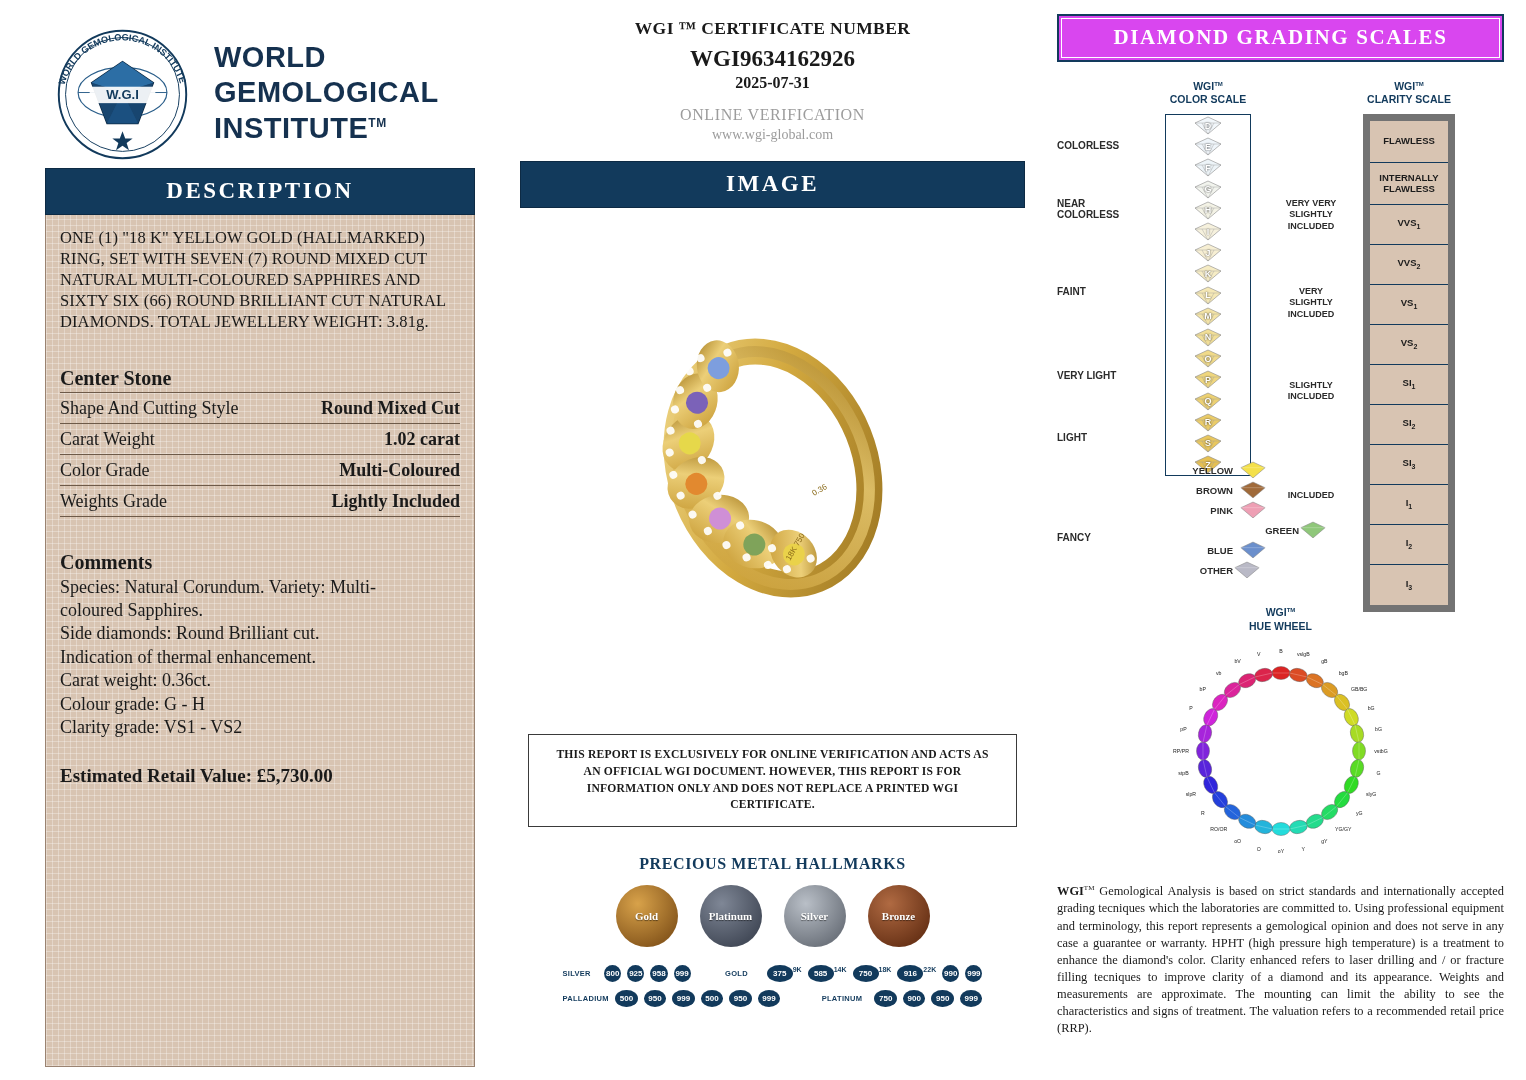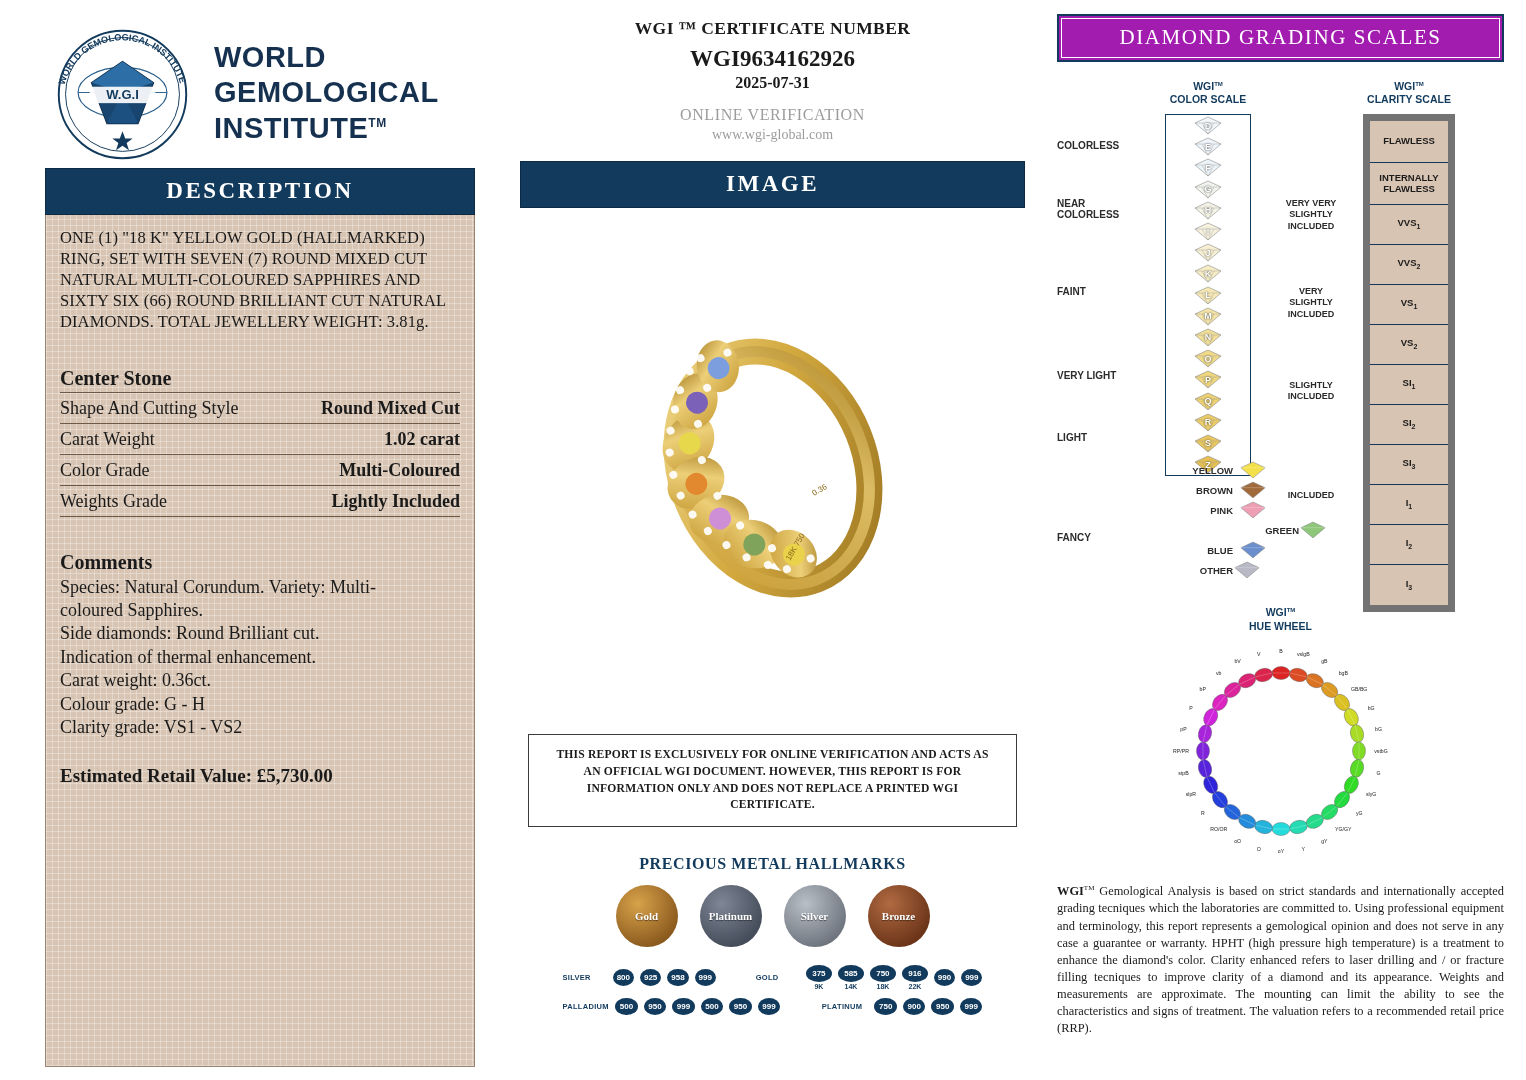--- a/index.html
+++ b/index.html
@@ -108,28 +108,28 @@
   .coin.bronze  { background: radial-gradient(circle at 35% 30%, #b06a42, #6b3418 75%); }
 
   .hall-table { margin: 18px auto 0 auto; width: 420px; font-family: "Liberation Sans", sans-serif; }
   .hall-row { display: flex; align-items: center; gap: 6px; margin-bottom: 8px; }
   .hall-label { font-size: 7.5px; color: #123a5c; font-weight: bold; width: 54px; letter-spacing: .3px; }
   .pill {
     background: #123a5c; color: #fff; border-radius: 50%;
     width: 26px; height: 17px; font-size: 8px; font-weight: bold;
     display: flex; align-items: center; justify-content: center;
   }
-  .stack { display: flex; flex-direction: column; align-items: center; }
+  .stack { display: flex; }
   .stack .sub { font-size: 7px; color: #123a5c; font-weight: bold; margin-top: 1px; }
   .gap { width: 34px; }
 
   
   .col-right { width: 481px; padding: 14px 22px 0 12px; position: relative; }
   .grading-header {
-    background: #a21caf; color: #fff; text-align: center; font-weight: normal;
+    background: #d946ef; color: #fff; text-align: center; font-weight: bold;
     font-size: 21px; letter-spacing: 1.6px; padding: 9px 0 10px 0;
     border: 2px solid #123a5c; outline: 1px solid #fff; outline-offset: -5px;
     font-family: "Liberation Serif", serif;
   }
   .scales { position: relative; margin-top: 18px; height: 520px; }
   .scale-col-title {
     text-align: center; font-family: "Liberation Sans", sans-serif;
     font-weight: bold; font-size: 10.5px; color: #123a5c; line-height: 1.25;
   }
   .scale-col-title sup { font-size: 6px; }

